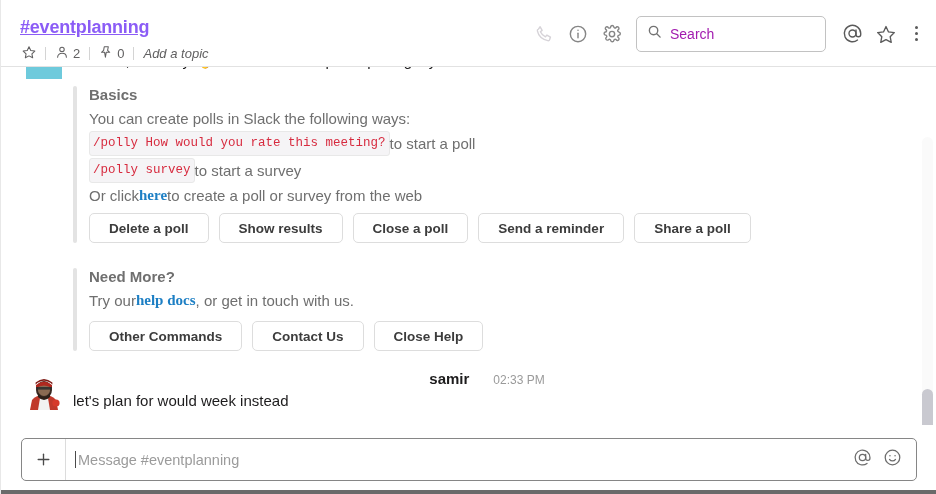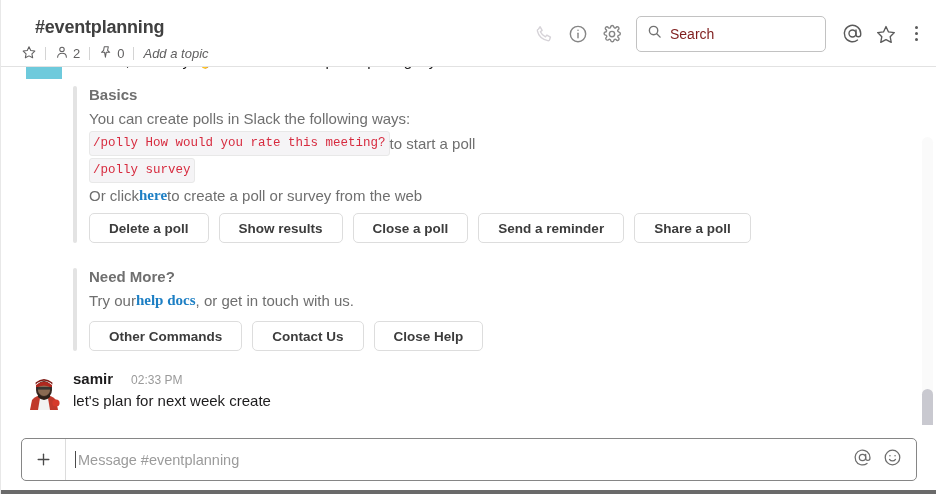--- a/index.html
+++ b/index.html
@@ -26,26 +26,27 @@
     position: absolute;
     top: 0; left: 0;
     width: 936px;
     height: 67px;
     background: #ffffff;
     border-bottom: 1px solid #e2e2e2;
   }
 
   .channel-title {
     position: absolute;
-    left: 34px;
+    left: 19px;
     top: 17px;
     font-size: 18px;
     font-weight: bold;
-    color: #404040;
+    color: #8b5cf6;
     letter-spacing: -0.2px;
+    text-decoration: underline;
   }
 
   .channel-meta {
     position: absolute;
     left: 21px;
     top: 44px;
     display: flex;
     align-items: center;
     height: 18px;
     font-size: 13px;
@@ -95,21 +96,21 @@
     border-radius: 5px;
     display: flex;
     align-items: center;
     padding: 0 10px;
     gap: 8px;
     margin: 0 9px 0 7px;
     background: #fff;
   }
   .search-placeholder {
     font-size: 14px;
-    color: #7f1d1d;
+    color: #a21caf;
   }
   .kebab {
     width: 22px;
     height: 34px;
     display: flex;
     flex-direction: column;
     align-items: center;
     justify-content: center;
     gap: 3px;
     margin-left: 2px;
@@ -236,22 +237,23 @@
     left: 25px; top: 4px;
     width: 36px; height: 36px;
     border-radius: 4px;
     overflow: hidden;
     background: #ffffff;
   }
   .user-body { margin-left: 72px; }
   .user-line1 {
     display: flex;
     align-items: baseline;
-    gap: 18px;
+    gap: 24px;
     height: 19px;
+    justify-content: center;
   }
   .user-name {
     font-size: 15px;
     font-weight: bold;
     color: #1d1c1d;
   }
   .user-time {
     font-size: 12px;
     color: #9a9a9a;
   }
@@ -462,20 +464,21 @@
 
     <div class="attach" style="top:19px;">
       <div class="attach-title">Basics</div>
       <div class="attach-line">You can create polls in Slack the following ways:</div>
       <div class="attach-line">
         <code class="cmd">/polly How would you rate this meeting?</code>
         <span>to start a poll</span>
       </div>
       <div class="attach-line">
         <code class="cmd">/polly survey</code>
+        <span>to start a survey</span>
       </div>
       <div class="attach-line">
         <span>Or click </span>
           <span class="lnk">here</span>
           <span> to create a poll or survey from the web</span>
       </div>
     </div>
 
     <div class="attach" style="top:136px;">
       <div class="btn-row">
@@ -514,21 +517,21 @@
           <rect x="10" y="13" width="16" height="2.6" fill="#2a2a2a" opacity="0.85"></rect>
           <path d="M12 19 Q18 27 24 19 L24 23 Q18 29 12 23 Z" fill="#2e2018"></path>
           <circle cx="30" cy="29" r="3.6" fill="#d63a2a"></circle>
         </svg>
       </div>
       <div class="user-body">
         <div class="user-line1">
           <span class="user-name">samir</span>
           <span class="user-time">02:33 PM</span>
         </div>
-        <div class="user-text">let's plan for next week create</div>
+        <div class="user-text">let's plan for would week instead</div>
       </div>
     </div>
 
     <div class="scroll-track"></div>
     <div class="scroll-thumb"></div>
   </div>
 
   <div class="composer-wrap">
     <div class="composer">
 

